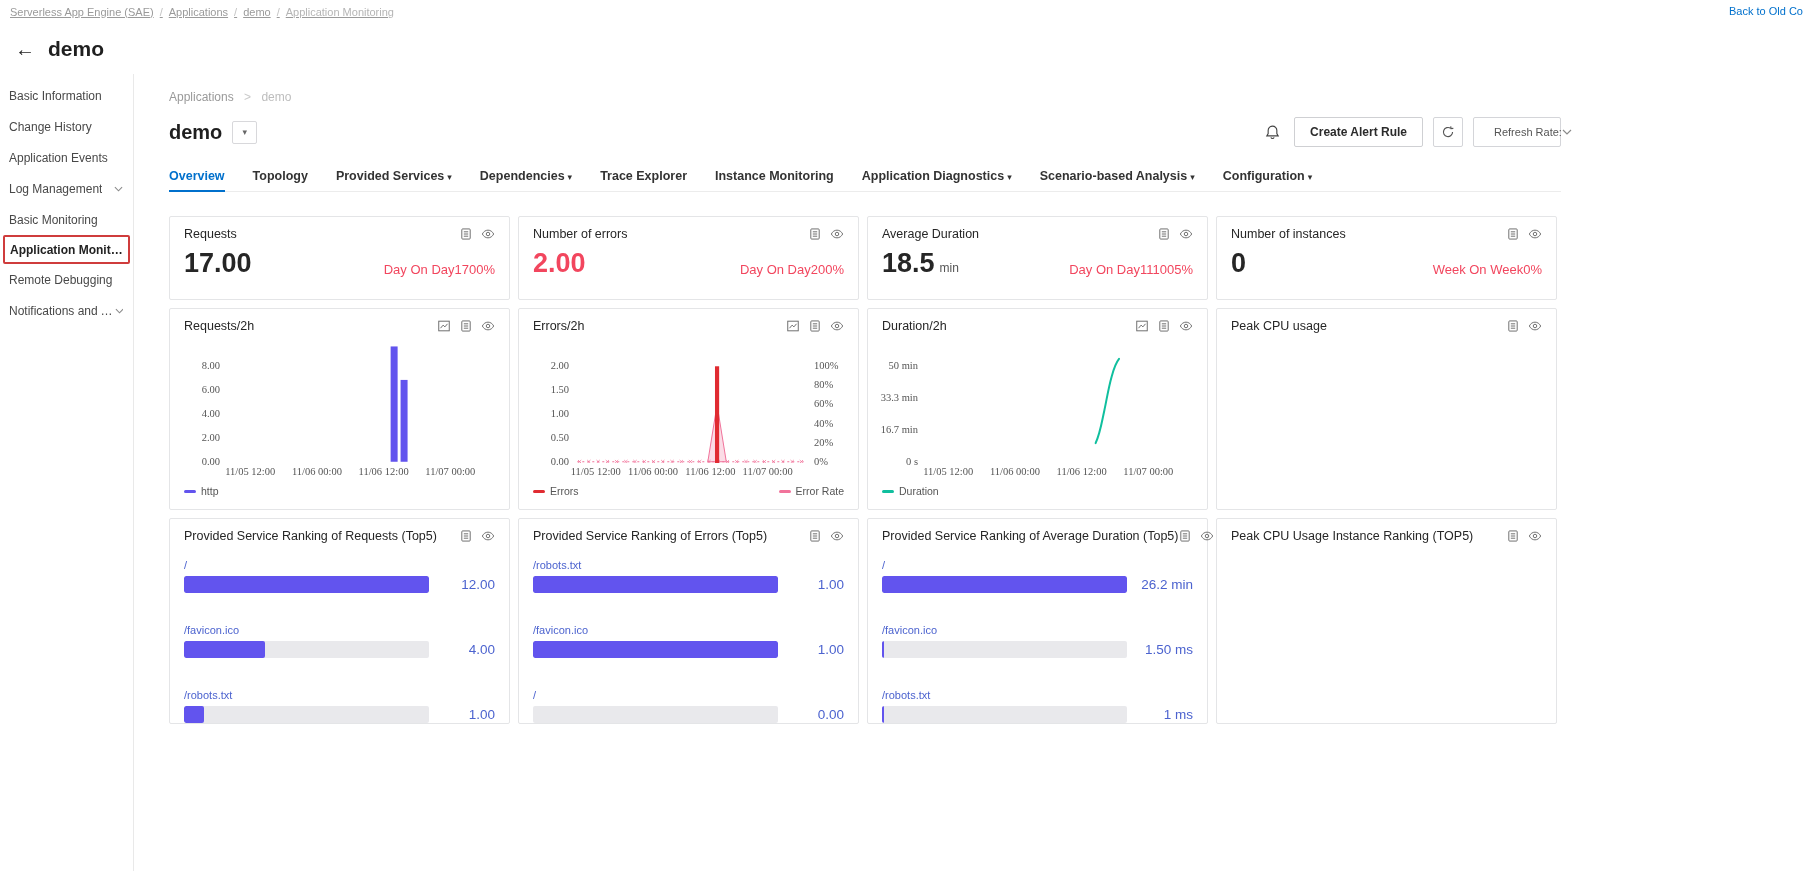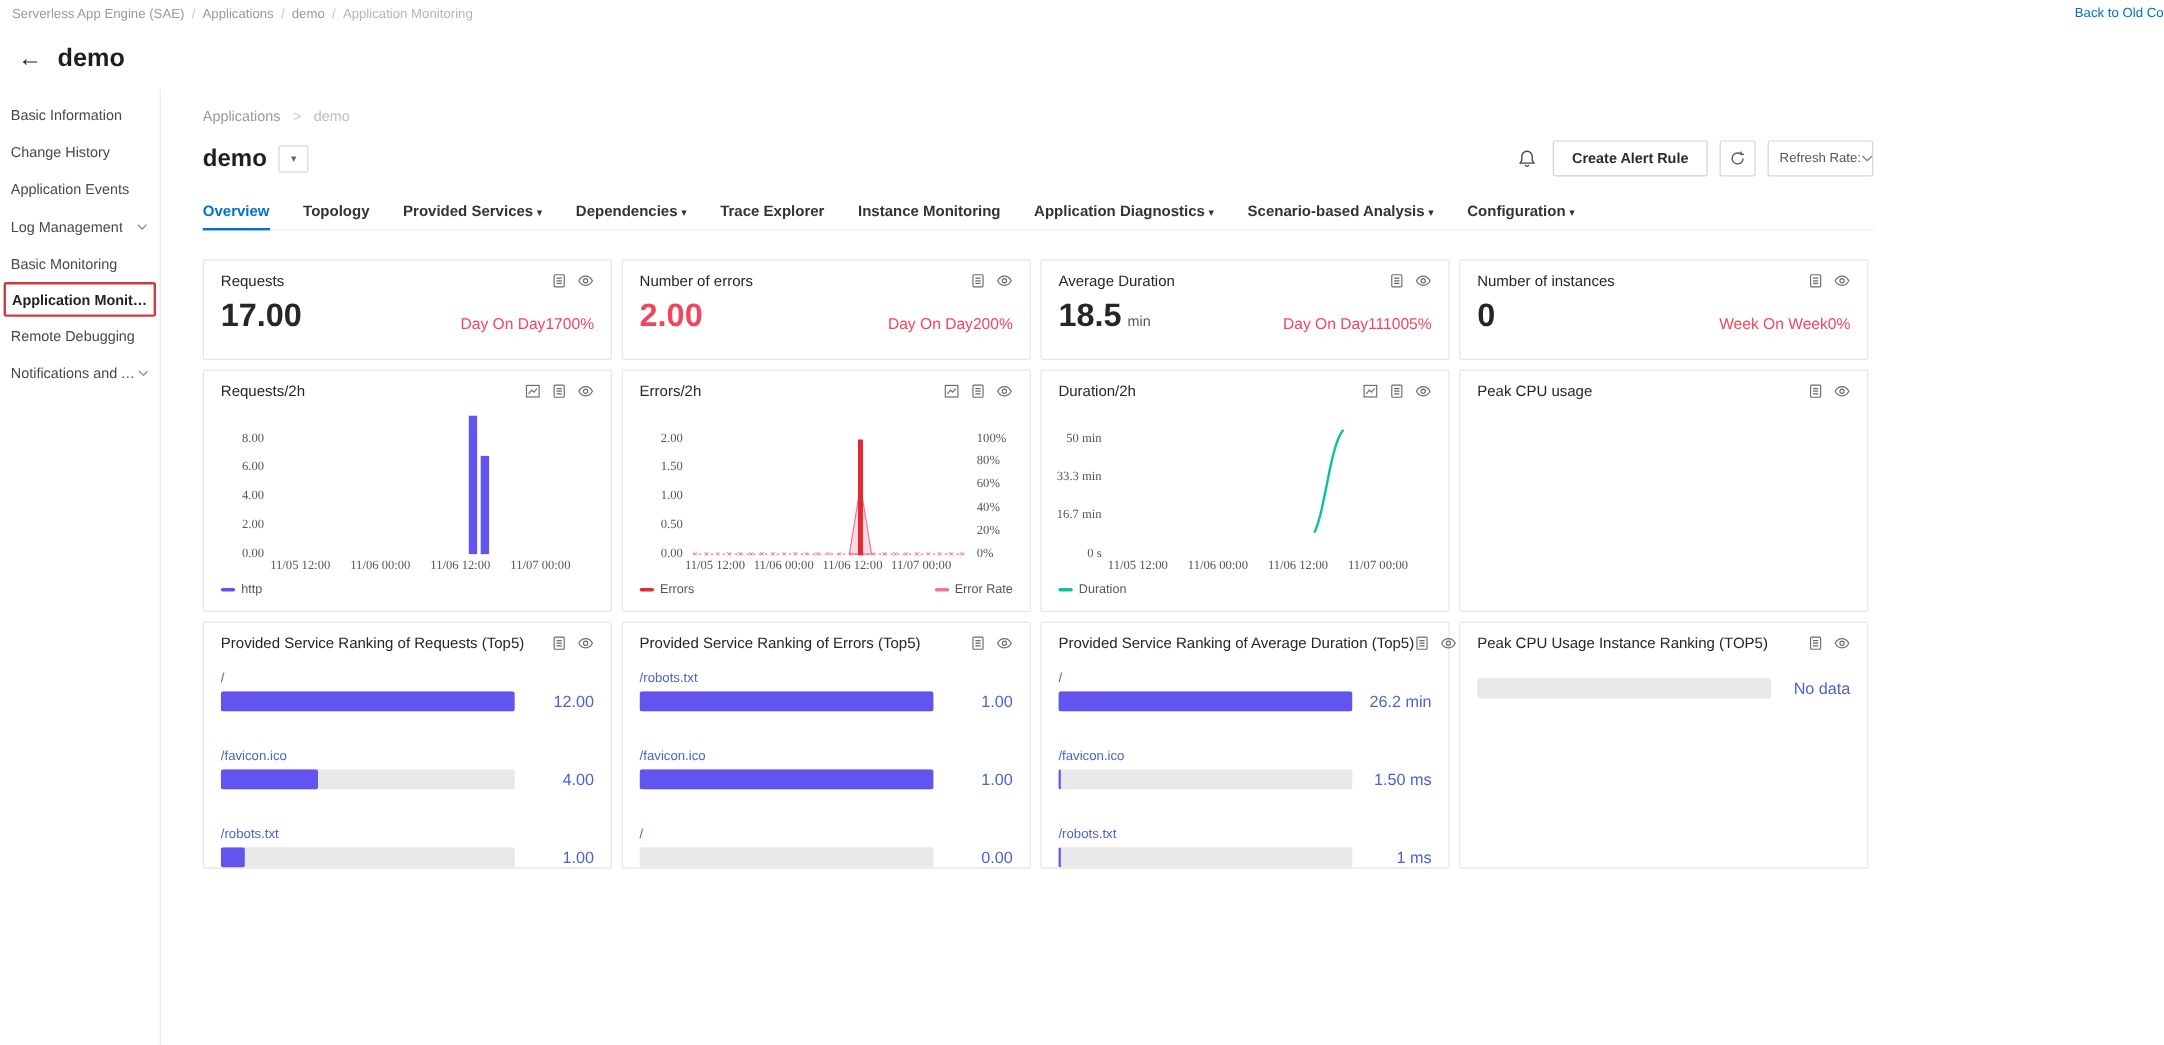--- a/index.html
+++ b/index.html
@@ -6,21 +6,21 @@
     --blue:#0070cc; --purple:#6254ee; --red:#f2465e; --rank-blue:#4c63cf;
     --ok-green:#1e7e34; --track:#e9e9ec; --spike-red:#e02b31; --pink:#f1739b; --teal:#10bf9e;
   }
   *{box-sizing:border-box;}
   html,body{margin:0;padding:0;}
   body{
     width:1803px;height:871px;overflow:hidden;background:#fff;color:#333;
     font-family:"Liberation Sans","DejaVu Sans",sans-serif;position:relative;
   }
   
-  .topbar{height:24px;display:flex;align-items:center;padding:0 10px;font-size:11px;color:#9a9a9a;position:relative;}
+  .topbar{height:24px;display:flex;align-items:center;padding:0 10px;font-size:11px;color:#9a9a9a;position:relative;text-decoration:underline;}
   .crumbs{display:flex;align-items:center;}
   .crumb{cursor:pointer;}
   .crumb.cur{color:#b5b5b5;cursor:default;}
   .sep{margin:0 6px;color:#c4c4c4;}
   .back-old{position:absolute;right:0;top:5px;color:var(--blue);font-size:11px;white-space:nowrap;cursor:pointer;text-decoration:none;}
   
   .page-header{height:50px;display:flex;align-items:center;padding-left:15px;gap:13px;}
   .back-arrow{font-size:20px;color:#222;cursor:pointer;line-height:1;}
   .page-title{font-size:21px;font-weight:700;margin:0;color:#1f1f1f;}
   
@@ -41,21 +41,21 @@
   .title-caret-btn{margin-left:10px;width:25px;height:23px;border:1px solid #d8d8db;border-radius:2px;background:#fff;display:flex;align-items:center;justify-content:center;font-size:9px;color:#666;cursor:pointer;}
   .toolbar{margin-left:auto;display:flex;align-items:center;gap:10px;}
   .bell{width:24px;height:24px;display:flex;align-items:center;justify-content:center;cursor:pointer;}
   .btn-create{height:30px;padding:0 15px;border:1px solid #cfd0d3;border-radius:2px;background:#fff;font-size:12px;font-weight:600;color:#2b2b2b;cursor:pointer;font-family:inherit;}
   .time-select{width:300px;height:30px;border:1px solid #d4d5d9;border-radius:2px;background:#fff;display:flex;align-items:center;padding:0 9px;gap:9px;cursor:pointer;}
   .badge-2d{background:var(--blue);color:#fff;font-size:11px;font-weight:700;padding:2px 7px;border-radius:2px;line-height:1.2;}
   .time-label{font-size:12px;color:#333;}
   .select-caret{margin-left:auto;display:flex;align-items:center;}
   .select-caret svg{width:10px;height:6px;}
   .refresh-btn{width:30px;height:30px;border:1px solid #d4d5d9;border-radius:2px;background:#fff;display:flex;align-items:center;justify-content:center;cursor:pointer;}
-  .rate-select{width:88px;height:30px;border:1px solid #d4d5d9;border-radius:2px;background:#fff;display:flex;align-items:center;justify-content:space-between;padding:0 9px;font-size:11px;color:#555;cursor:pointer;white-space:nowrap;}
+  .rate-select{width:88px;height:30px;border:1px solid #d4d5d9;border-radius:2px;background:#fff;display:flex;align-items:center;justify-content:space-between;padding:0 20px;font-size:11px;color:#555;cursor:pointer;white-space:nowrap;}
   
   .tabs{margin-top:22px;display:flex;gap:28px;border-bottom:1px solid #ececec;width:1392px;}
   .tab{padding-bottom:7px;font-size:12.5px;font-weight:600;color:#333;cursor:pointer;white-space:nowrap;}
   .tab.active{color:var(--blue);border-bottom:2px solid var(--blue);margin-bottom:-1px;}
   .tab .caret{font-size:9px;margin-left:3px;}
   
   .grid{display:grid;grid-template-columns:repeat(4,341px);gap:8px;width:1392px;margin-top:8px;}
   .grid.stats{margin-top:24px;}
   .card{background:#fff;border:1px solid #e4e5e7;border-radius:2px;padding:10px 14px;}
   .card-head{display:flex;align-items:center;justify-content:space-between;}
@@ -651,28 +651,18 @@
                   </svg>
                 </span>
                 <span class="cicon">
                   <svg viewBox="0 0 16 16">
                     <path d="M1.5 8C3 5.2 5.3 3.6 8 3.6S13 5.2 14.5 8C13 10.8 10.7 12.4 8 12.4S3 10.8 1.5 8z" fill="none" stroke="#6b6b6b" stroke-width="1.1"></path>
                     <circle cx="8" cy="8" r="2" fill="none" stroke="#6b6b6b" stroke-width="1.1"></circle>
                   </svg>
                 </span>
               </span>
             </div>
-            <div class="rank-rows">
-              <div class="rank-row no-label">
-                <div class="rank-bar-line">
-                  <div class="rank-track">
-                    <div class="rank-fill" style="width: 0%;"></div>
-                  </div>
-                  <div class="rank-value">No data</div>
-                </div>
-              </div>
-            </div>
           </div>
         </div>
 
     </main>
   </div>
 </div>
 
 </body></html>

